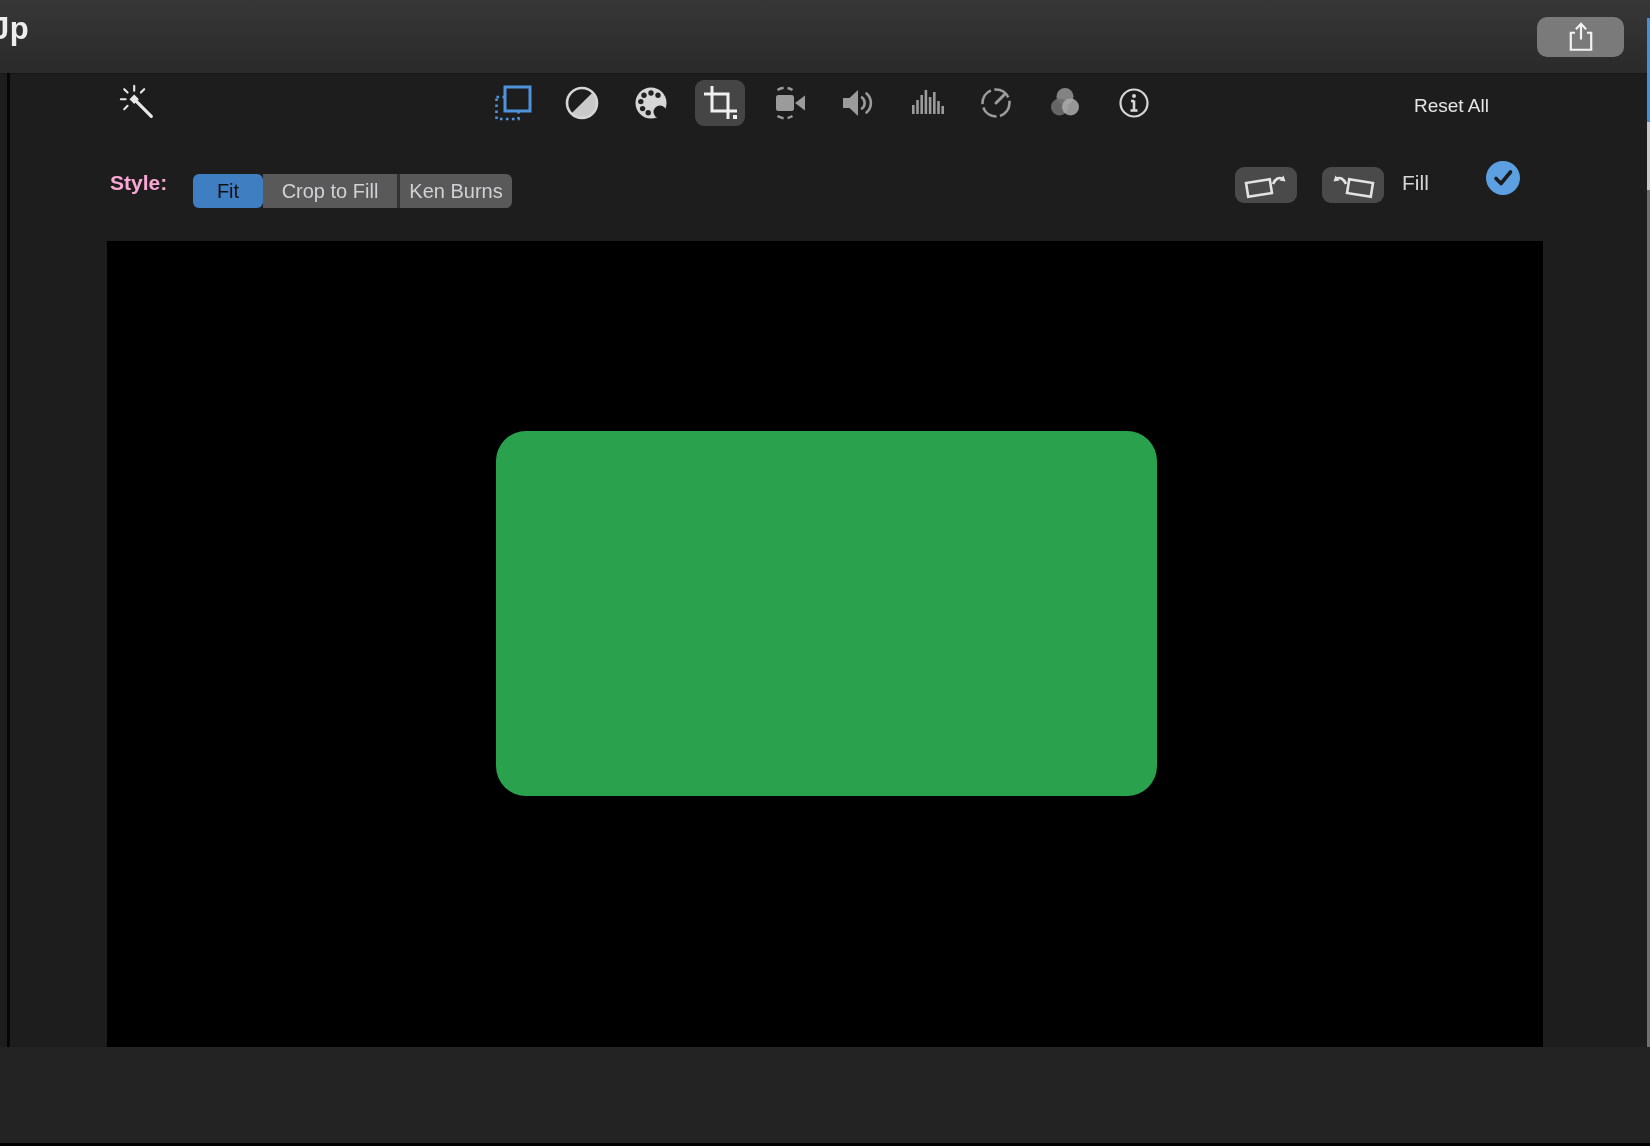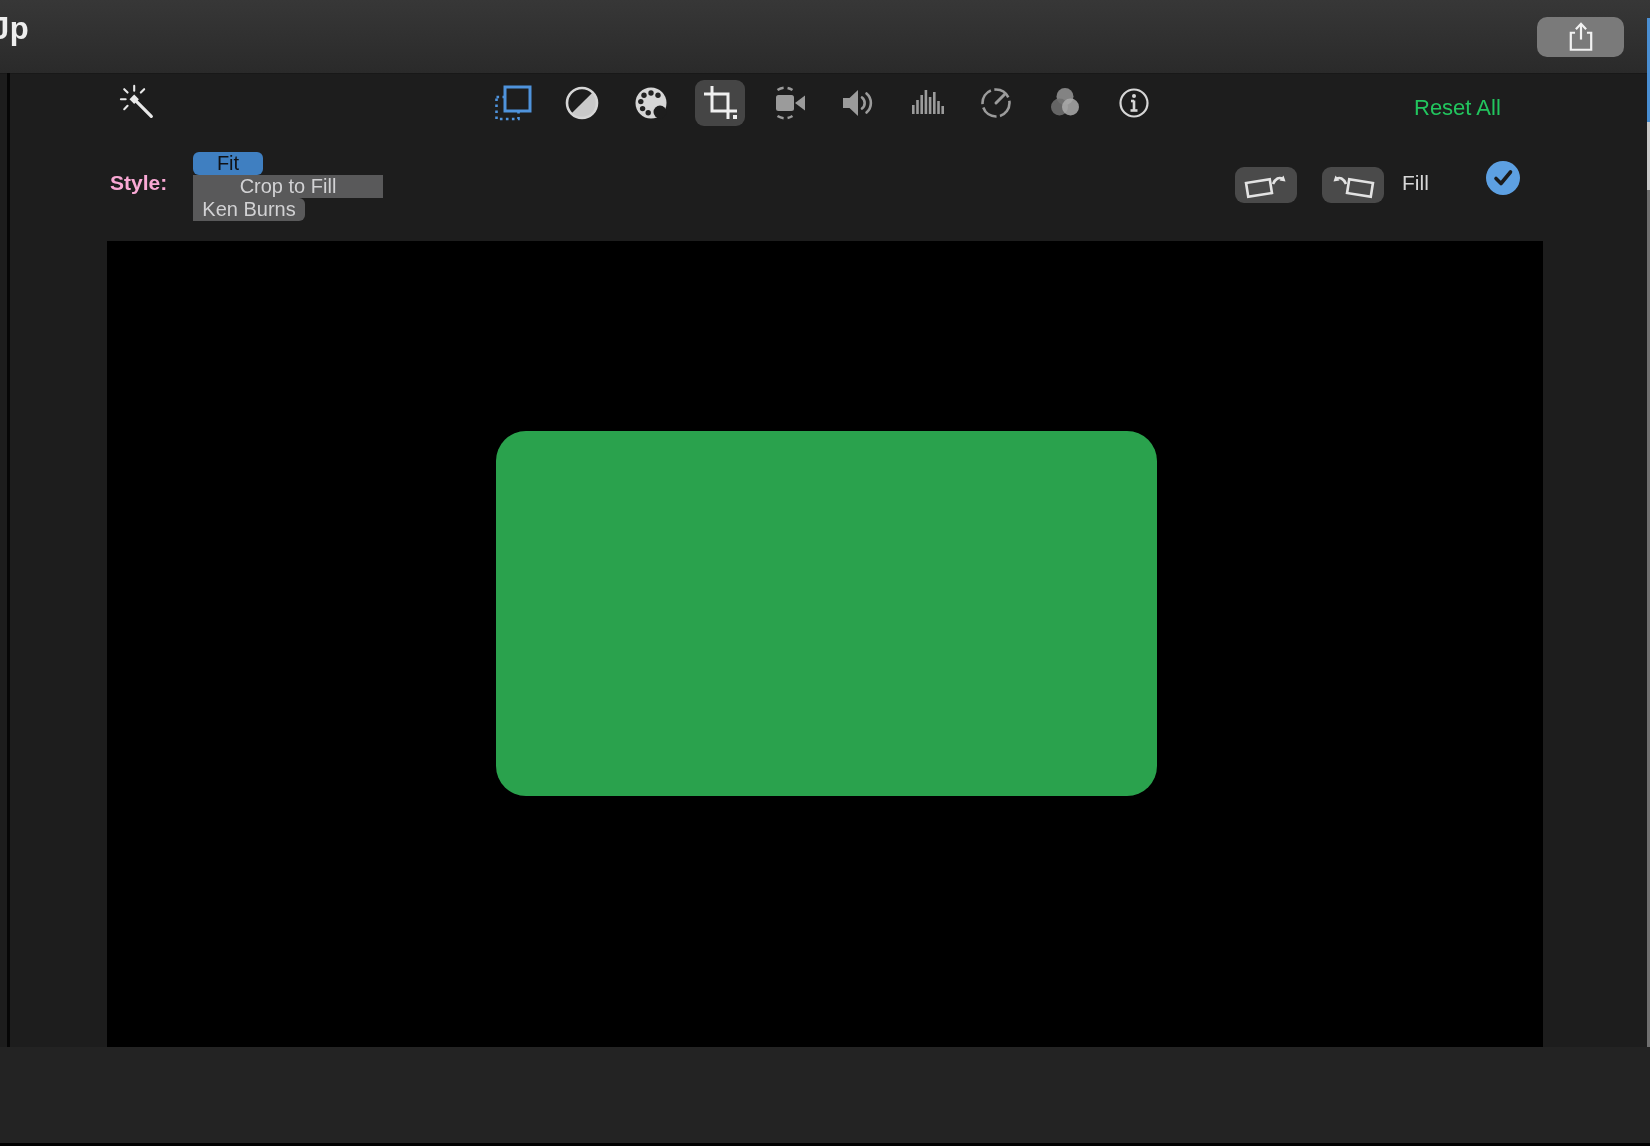--- a/index.html
+++ b/index.html
@@ -18,24 +18,24 @@
     background:var(--share-button-bg,#7a7a7a);display:flex;align-items:center;justify-content:center;}
   
   .edge{position:absolute;width:3px;left:1647px;}
   
   .left-line{position:absolute;left:7px;top:73px;width:3px;height:1073px;background:#060606;}
   
   .wand{position:absolute;left:119px;top:84px;width:38px;height:38px;display:flex;align-items:center;justify-content:center;}
   .tools{position:absolute;left:488px;top:80px;display:flex;gap:19px;}
   .tool{width:50px;height:46px;display:flex;align-items:center;justify-content:center;border-radius:9px;}
   .tool.selected{background:var(--tool-selected-bg,#454545);}
-  .reset-all{position:absolute;left:1414px;top:95px;font-size:22px;color:#22c55e;}
+  .reset-all{position:absolute;left:1414px;top:95px;font-size:19px;color:#e5e5e5;}
   
   .style-label{position:absolute;left:110px;top:171px;font-size:21px;color:#f9a8d4;font-weight:bold;}
-  .segmented{position:absolute;left:193px;top:152px;height:34px;display:flex;align-items:stretch;flex-direction:column;}
+  .segmented{position:absolute;left:193px;top:174px;height:34px;display:flex;align-items:stretch;}
   .segment{display:flex;align-items:center;justify-content:center;font-size:20px;
     background:var(--segment-bg,#59595a);color:var(--segment-text,#d2d2d4);}
   .segment.first{border-radius:6px 0 0 6px;}
   .segment.last{border-radius:0 6px 6px 0;}
   .segment.selected{background:var(--selected-segment-blue,#3f7fc1);color:var(--selected-segment-text,#111);border-radius:6px;}
   .seg-divider{width:3px;background:#323233;}
   .rotate-btn{position:absolute;top:167px;width:62px;height:36px;border-radius:9px;
     background:var(--button-gray,#4a4a4a);display:flex;align-items:center;justify-content:center;}
   .reset-word{position:absolute;left:1402px;top:171px;font-size:21px;color:#d6d6d6;}
   .apply-btn{position:absolute;left:1486px;top:161px;width:34px;height:34px;border-radius:50%;
@@ -208,21 +208,21 @@
       </span>
     </div>
   </div>
 
   <div class="reset-all">Reset All</div>
 
   <div class="style-label">Style:</div>
 
   <div class="segmented">
     <div class="segment first selected" style="width:70px">Fit</div>
-    <div class="segment" style="width:190px">Crop to Fill</div>
+    <div class="segment" style="width:134px">Crop to Fill</div>
     <div class="seg-divider"></div>
     <div class="segment last" style="width:112px">Ken Burns</div>
   </div>
 
   <div class="rotate-btn" style="left:1235px">
     <span>
       <svg width="46" height="28" viewBox="0 0 46 28">
         <rect x="4" y="10" width="24" height="14" transform="rotate(-9 16 17)" fill="none" stroke="#e3e3e3" stroke-width="2.6"></rect>
         <path d="M30,13 Q34,4.5 40,8" fill="none" stroke="#e3e3e3" stroke-width="2.6"></path>
         <polygon points="42.5,10.5 36.5,9.5 40.5,4.5" fill="#e3e3e3"></polygon>

